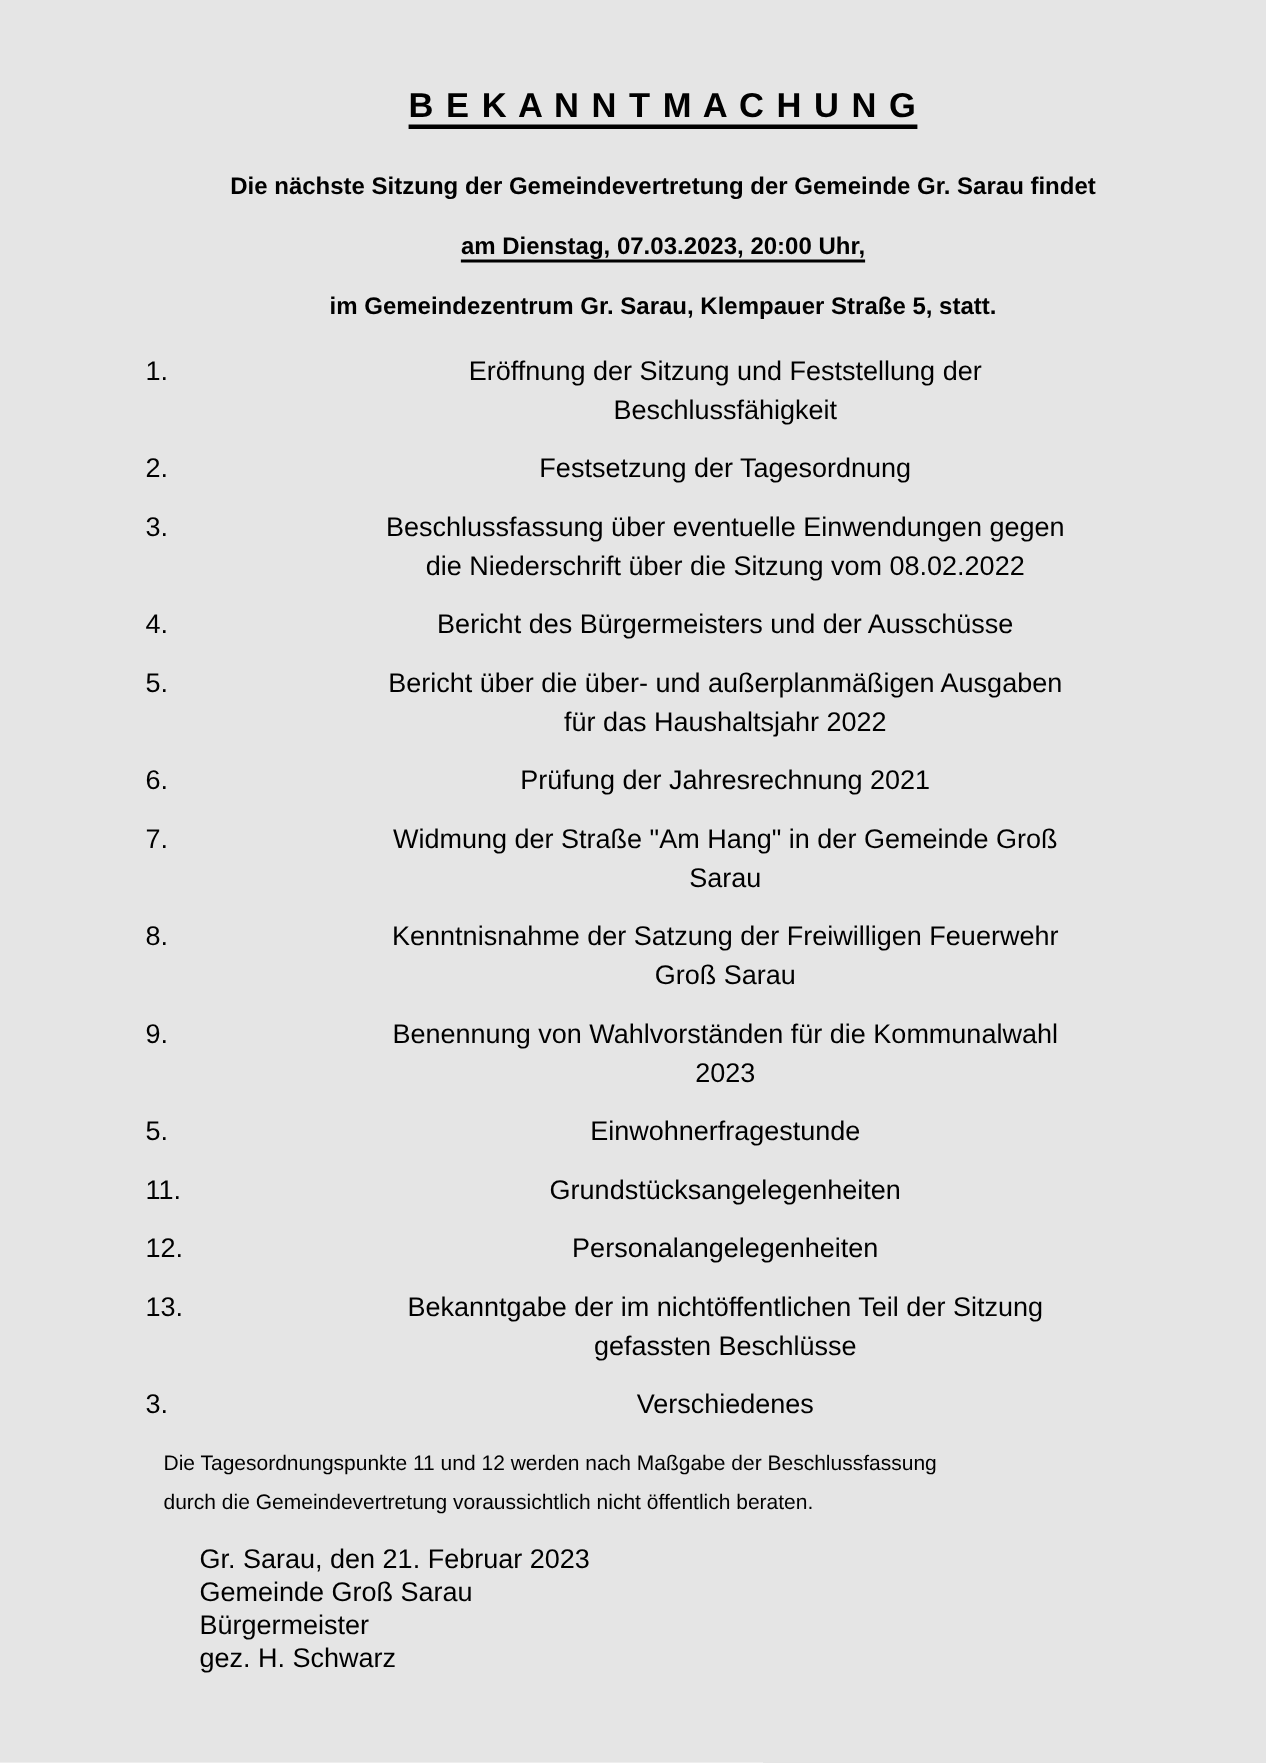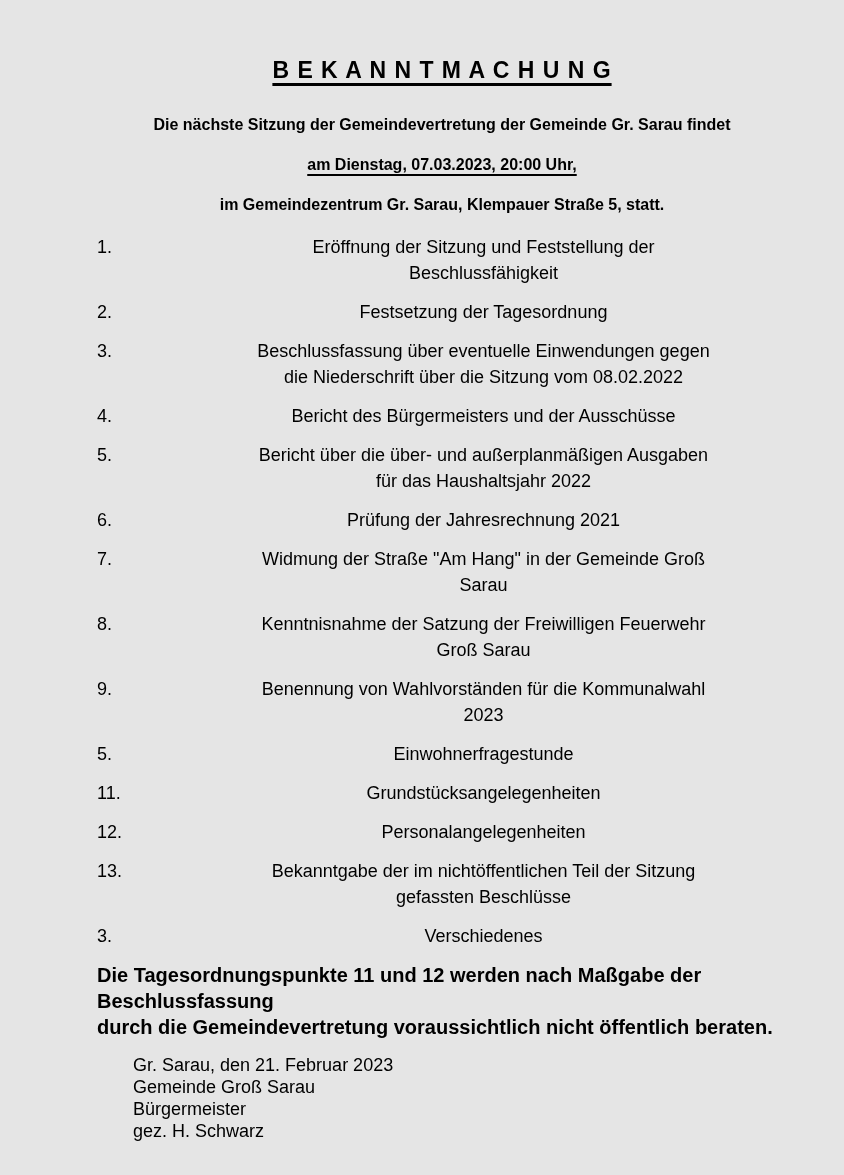--- a/index.html
+++ b/index.html
@@ -72,26 +72,25 @@
   }
   .agenda-item .itext {
     flex: 1 1 auto;
     font-size: 18px;
     line-height: 26px;
     white-space: pre-line;
     color: #000000;
     text-align: center;
   }
   .note {
-    margin: 4px 0 0 0;
-    font-size: 20px;
+    margin: 4px 0 0 12px;
+    font-size: 14px;
     line-height: 26px;
     white-space: pre-line;
     color: #000000;
-    font-weight: bold;
   }
   .signature {
     margin-top: 14px;
   }
   .signature > div {
     font-size: 18px;
     line-height: 22px;
     color: #000000;
     margin-left: 36px;
   }

